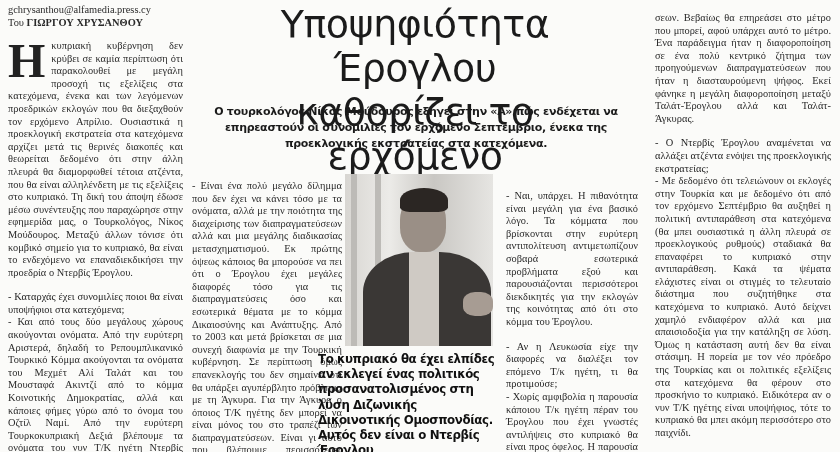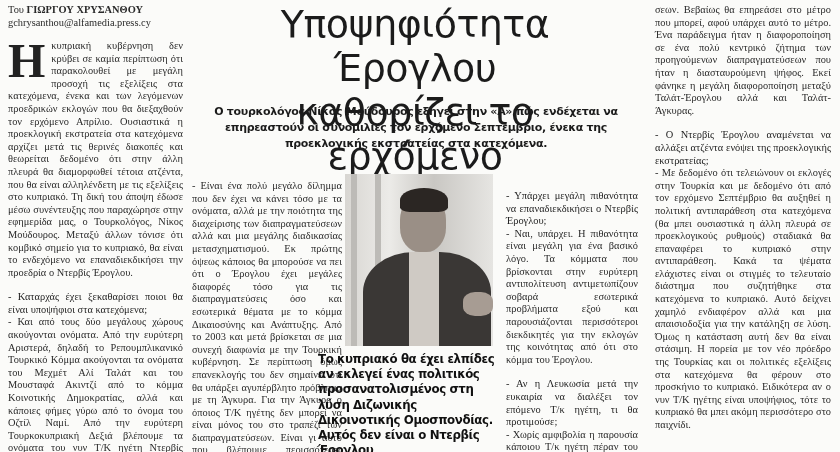--- a/index.html
+++ b/index.html
@@ -25,41 +25,41 @@
   #photo .head { position: absolute; left: 55px; top: 20px; width: 46px; height: 58px; border-radius: 45% 45% 42% 42%; background: #9a8f86; }
   #photo .hair { position: absolute; left: 55px; top: 14px; width: 48px; height: 24px; border-radius: 50% 50% 20% 20%; background: #2b2623; }
   #photo .body { position: absolute; left: 18px; top: 78px; width: 128px; height: 100px; border-radius: 40% 40% 0 0; background: #3a3735; }
   #photo .shirt { position: absolute; left: 64px; top: 78px; width: 30px; height: 100px; background: #cfcac4; }
   #photo .hand { position: absolute; left: 118px; top: 118px; width: 30px; height: 24px; border-radius: 40%; background: #a79c93; }
 
   #caption { position: absolute; left: 318px; top: 352px; width: 180px; font-family: "DejaVu Sans", sans-serif; font-weight: bold; font-size: 11.8px; line-height: 15.2px; color: #111; letter-spacing: -0.4px; }
 
   #col3-top { left: 506px; top: 178px; width: 132px; }
 
-  #col4 { left: 655px; top: 4px; width: 176px; }
+  #col4 { left: 655px; top: 12px; width: 176px; }
 
   #col2-top { left: 192px; top: 180px; width: 150px; }
 </style>
 </head>
 <body>
 
 <div id="byline">
+  <div>gchrysanthou@alfamedia.press.cy</div>
   <div>
     <span>Του</span>
     <span class="name">ΓΙΩΡΓΟΥ ΧΡΥΣΑΝΘΟΥ</span>
   </div>
-  <div>gchrysanthou@alfamedia.press.cy</div>
 </div>
 
 <div class="col" id="col1">
   <p>
     <span class="dropcap">Η</span><span>κυπριακή κυβέρνηση δεν κρύβει σε καμία περίπτωση ότι παρακολουθεί με μεγάλη προσοχή τις εξελίξεις στα κατεχόμενα, ένεκα και των λεγόμενων προεδρικών εκλογών που θα διεξαχθούν τον ερχόμενο Απρίλιο. Ουσιαστικά η προεκλογική εκστρατεία στα κατεχόμενα αρχίζει μετά τις θερινές διακοπές και θεωρείται δεδομένο ότι στην άλλη πλευρά θα διαμορφωθεί τέτοια ατζέντα, που θα είναι αλληλένδετη με τις εξελίξεις στο κυπριακό. Τη δική του άποψη έδωσε μέσω συνέντευξης που παραχώρησε στην εφημερίδα μας, ο Τουρκολόγος, Νίκος Μούδουρος. Μεταξύ άλλων τόνισε ότι κομβικό σημείο για το κυπριακό, θα είναι το ενδεχόμενο να επαναδιεκδικήσει την προεδρία ο Ντερβίς Έρογλου.</span>
   </p>
   <div class="gap"></div>
-  <p class="q">- Καταρχάς έχει ξεκαθαρίσει ποιοι θα είναι υποψήφιοι στα κατεχόμενα;</p>
+  <p class="q">- Καταρχάς έχει συνομιλίες ποιοι θα είναι υποψήφιοι στα κατεχόμενα;</p>
   <p>- Και από τους δύο μεγάλους χώρους ακούγονται ονόματα. Από την ευρύτερη Αριστερά, δηλαδή το Ρεπουμπλικανικό Τουρκικό Κόμμα ακούγονται τα ονόματα του Μεχμέτ Αλί Ταλάτ και του Μουσταφά Ακιντζί από το κόμμα Κοινοτικής Δημοκρατίας, αλλά και κάποιες φήμες γύρω από το όνομα του Οζτίλ Ναμί. Από την ευρύτερη Τουρκοκυπριακή Δεξιά βλέπουμε τα ονόματα του νυν Τ/Κ ηγέτη Ντερβίς Έρογλου, αλλά και του Επικεφαλής των διαπραγματεύσεων Κουτρέτ Οζερσάι.</p>
 </div>
 
 <h1 id="headline">
   <span>Υποψηφιότητα Έρογλου</span><br>
   <span>καθορίζει το ερχόμενο</span>
 </h1>
 
 <div id="subhead">Ο τουρκολόγος Νίκος Μούδουρος εξηγεί στην «Α» πώς ενδέχεται να επηρεαστούν οι συνομιλίες τον ερχόμενο Σεπτέμβριο, ένεκα της προεκλογικής εκστρατείας στα κατεχόμενα.</div>
 
@@ -74,24 +74,23 @@
   <div class="shirt"></div>
   <div class="head"></div>
   <div class="hair"></div>
   <div class="hand"></div>
 </div>
 
 <div id="caption">Το κυπριακό θα έχει ελπίδες αν εκλεγεί ένας πολιτικός προσανατολισμένος στη λύση Διζωνικής Δικοινοτικής Ομοσπονδίας. Αυτός δεν είναι ο Ντερβίς Έρογλου</div>
 
 <div class="col" id="col3-top">
   <div class="gap"></div>
-  <p class="q">- Υπάρχει μεγάλη πιθανότητα να επαναδιεκδικήσει ο Ντερβίς Έρογλου;</p>
   <p>- Ναι, υπάρχει. Η πιθανότητα είναι μεγάλη για ένα βασικό λόγο. Τα κόμματα που βρίσκονται στην ευρύτερη αντιπολίτευση αντιμετωπίζουν σοβαρά εσωτερικά προβλήματα εξού και παρουσιάζονται περισσότεροι διεκδικητές για την εκλογών της κοινότητας από ότι στο κόμμα του Έρογλου.</p>
   <div class="gap"></div>
-  <p class="q">- Αν η Λευκωσία μετά την ευκαιρία να διαλέξει τον επόμενο Τ/κ ηγέτη, τι θα προτιμούσε;</p>
+  <p class="q">- Αν η Λευκωσία είχε την διαφορές να διαλέξει τον επόμενο Τ/κ ηγέτη, τι θα προτιμούσε;</p>
   <p>- Χωρίς αμφιβολία η παρουσία κάποιου Τ/κ ηγέτη πέραν του Έρογλου που έχει γνωστές αντιλήψεις στο κυπριακό θα είναι προς όφελος. Η παρουσία κάποιου ηγέτη που θα είναι προσανατολισμένος στη ΔΔΟ θα επηρεάσει θετικά το τραπέζι των διαπραγματεύ-</p>
 </div>
 
 <div class="col" id="col4">
   <p>σεων. Βεβαίως θα επηρεάσει στο μέτρο που μπορεί, αφού υπάρχει αυτό το μέτρο. Ένα παράδειγμα ήταν η διαφοροποίηση σε ένα πολύ κεντρικό ζήτημα των προηγούμενων διαπραγματεύσεων που ήταν η διασταυρούμενη ψήφος. Εκεί φάνηκε η μεγάλη διαφοροποίηση μεταξύ Ταλάτ-Έρογλου αλλά και Ταλάτ-Άγκυρας.</p>
   <div class="gap"></div>
   <p class="q">- Ο Ντερβίς Έρογλου αναμένεται να αλλάξει ατζέντα ενόψει της προεκλογικής εκστρατείας;</p>
   <p>- Με δεδομένο ότι τελειώνουν οι εκλογές στην Τουρκία και με δεδομένο ότι από τον ερχόμενο Σεπτέμβριο θα αυξηθεί η πολιτική αντιπαράθεση στα κατεχόμενα (θα μπει ουσιαστικά η άλλη πλευρά σε προεκλογικούς ρυθμούς) σταδιακά θα επαναφέρει το κυπριακό στην αντιπαράθεση. Κακά τα ψέματα ελάχιστες είναι οι στιγμές το τελευταίο διάστημα που συζητήθηκε στα κατεχόμενα το κυπριακό. Αυτό δείχνει χαμηλό ενδιαφέρον αλλά και μια απαισιοδοξία για την κατάληξη σε λύση. Όμως η κατάσταση αυτή δεν θα είναι στάσιμη. Η πορεία με τον νέο πρόεδρο της Τουρκίας και οι πολιτικές εξελίξεις στα κατεχόμενα θα φέρουν στο προσκήνιο το κυπριακό. Ειδικότερα αν ο νυν Τ/Κ ηγέτης είναι υποψήφιος, τότε το κυπριακό θα μπει ακόμη περισσότερο στο παιχνίδι.</p>
 </div>
 

